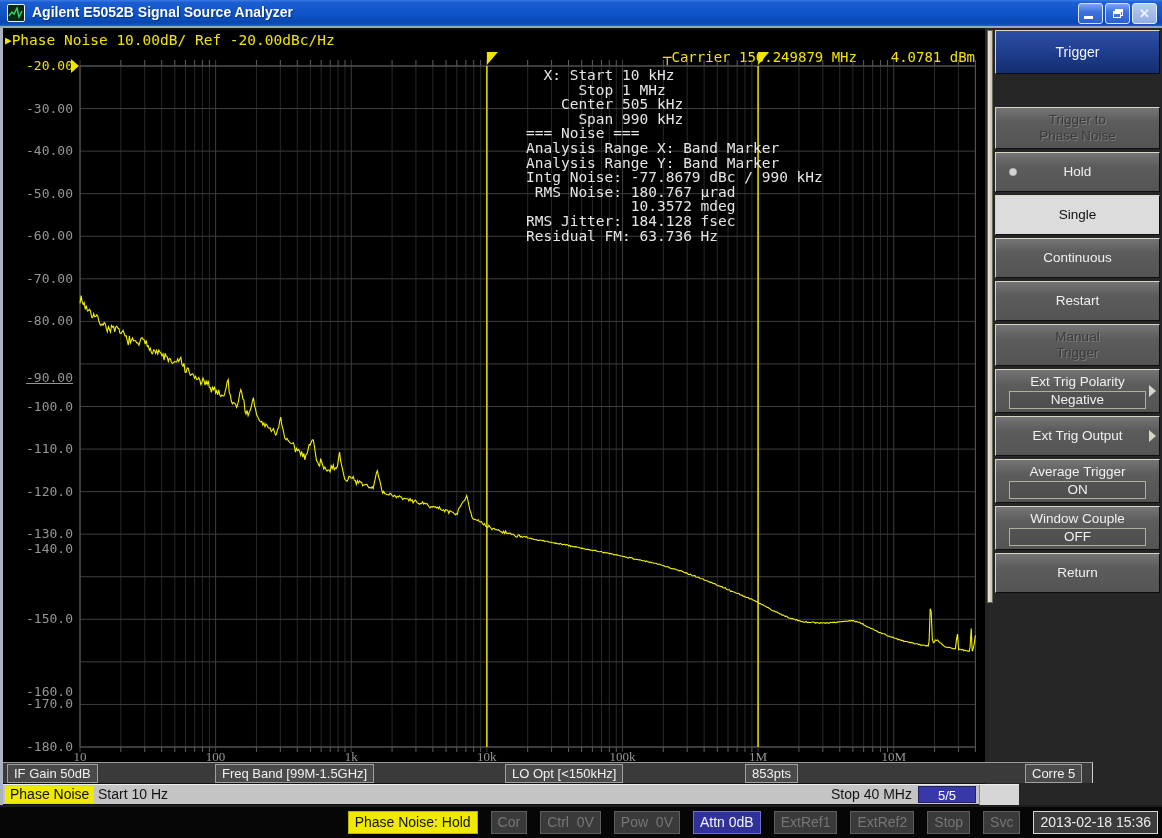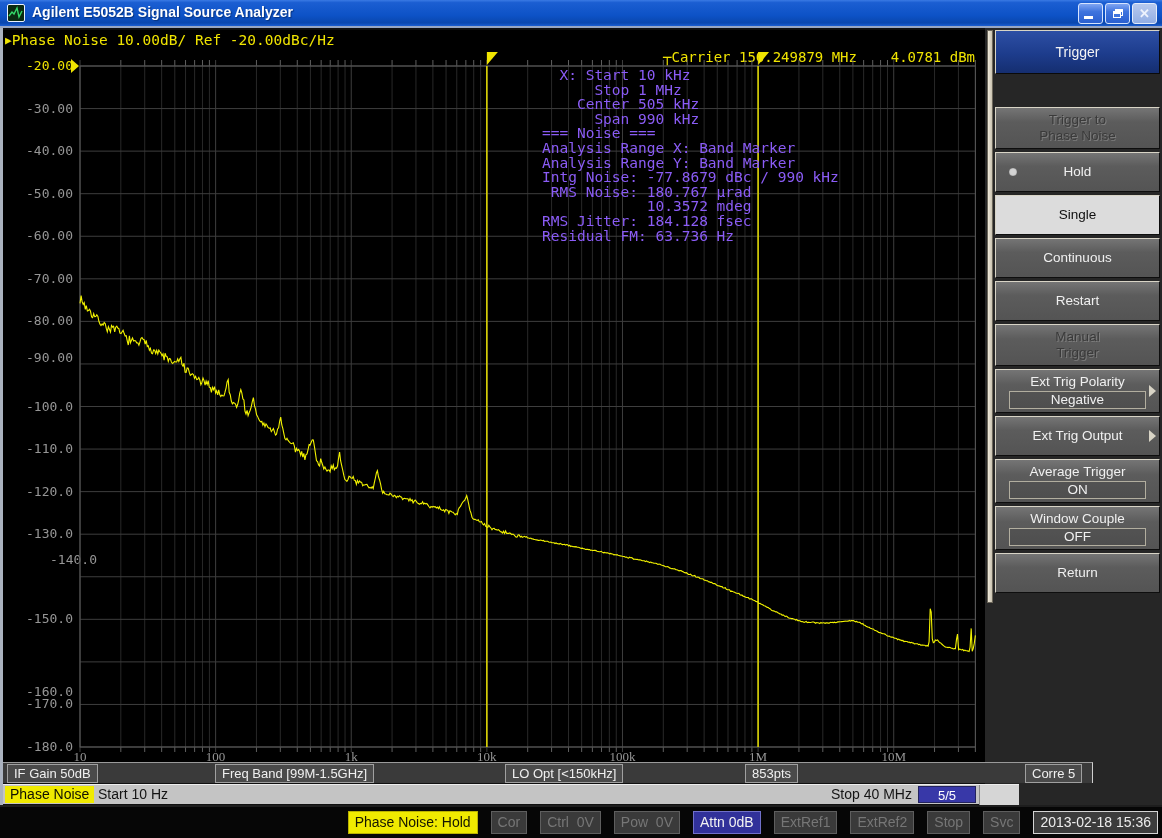--- a/index.html
+++ b/index.html
@@ -34,21 +34,21 @@
      font-family:"DejaVu Sans Mono",monospace;white-space:pre;}
   .trace-header .marker{font-size:11px;vertical-align:1px;}
   .carrier-line{position:absolute;right:10px;top:19px;color:#f0e400;font-size:14px;
      font-family:"DejaVu Sans Mono",monospace;white-space:pre;}
   .y-label{position:absolute;left:0;width:70px;text-align:right;color:#969696;font-size:13px;
      font-family:"DejaVu Sans Mono",monospace;white-space:nowrap;}
   .y-label.ref{color:#f0e400;}
   .x-label{position:absolute;top:719px;transform:translateX(-50%);color:#969696;font-size:13px;
      font-family:Liberation Serif, serif;}
   #plot-svg{position:absolute;left:0;top:0;pointer-events:none;}
-  .meas-block{position:absolute;left:539px;top:38px;margin:0;color:#8b5cf6;
+  .meas-block{position:absolute;left:523px;top:38px;margin:0;color:#e5e5e5;
      font-family:"DejaVu Sans Mono",monospace;font-size:14.5px;line-height:14.6px;white-space:pre;}
 
   
   .sidebar{position:absolute;left:985px;top:28px;width:177px;height:777px;background:#262626;}
   .groove{position:absolute;left:2px;top:2px;width:6px;height:573px;
      background:linear-gradient(90deg,#efe9da,#c9c2b0);border:1px solid #6b665a;box-sizing:border-box;}
   .menu{position:absolute;left:10px;top:2px;right:2px;}
   .menu-header{height:44px;margin-bottom:3px;display:flex;align-items:center;justify-content:center;
      background:linear-gradient(180deg,#2d4fa5 0%,#1d3c8c 55%,#152e70 100%);
      border:1px solid;border-color:#d8d4c6 #0a0a0a #0a0a0a #d8d4c6;box-sizing:border-box;
@@ -127,26 +127,26 @@
   <div class="graph">
     <div class="carrier-line"><span>┬</span><span>Carrier</span><span> </span><span>156.249879 MHz</span><span>    </span><span>4.0781 dBm</span></div>
     <div id="axis-labels">
         <div class="y-label ref" style="top: 28px;">-20.00</div>
         <div class="y-label" style="top: 70.563px;">-30.00</div>
         <div class="y-label" style="top: 113.126px;">-40.00</div>
         <div class="y-label" style="top: 155.689px;">-50.00</div>
         <div class="y-label" style="top: 198.252px;">-60.00</div>
         <div class="y-label" style="top: 240.815px;">-70.00</div>
         <div class="y-label" style="top: 283.378px;">-80.00</div>
-        <div class="y-label" style="top: 320px;">-90.00</div>
+        <div class="y-label" style="top: 340px; text-decoration: underline;">-90.00</div>
         <div class="y-label" style="top: 368.504px;">-100.0</div>
         <div class="y-label" style="top: 411.067px;">-110.0</div>
         <div class="y-label" style="top: 453.63px;">-120.0</div>
         <div class="y-label" style="top: 496.193px;">-130.0</div>
-        <div class="y-label" style="top: 522px; padding-left: 24px;">-140.0</div>
+        <div class="y-label" style="top: 511px;">-140.0</div>
         <div class="y-label" style="top: 581.319px;">-150.0</div>
         <div class="y-label" style="top: 654px; text-align: right;">-160.0</div>
         <div class="y-label" style="top: 666.445px;">-170.0</div>
         <div class="y-label" style="top: 709.008px;">-180.0</div>
         <div class="x-label" style="left: 77px;">10</div>
         <div class="x-label" style="left: 212.62px;">100</div>
         <div class="x-label" style="left: 348.24px;">1k</div>
         <div class="x-label" style="left: 483.86px;">10k</div>
         <div class="x-label" style="left: 619.48px;">100k</div>
         <div class="x-label" style="left: 755.1px;">1M</div>

